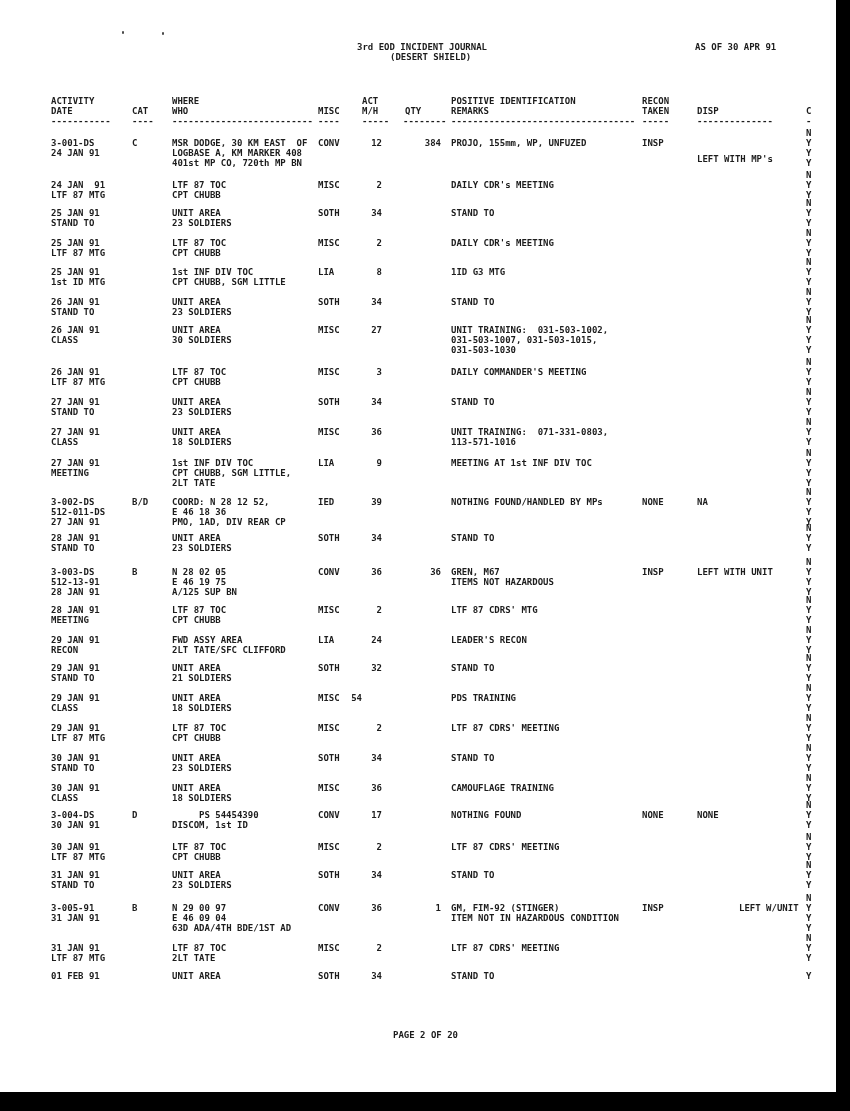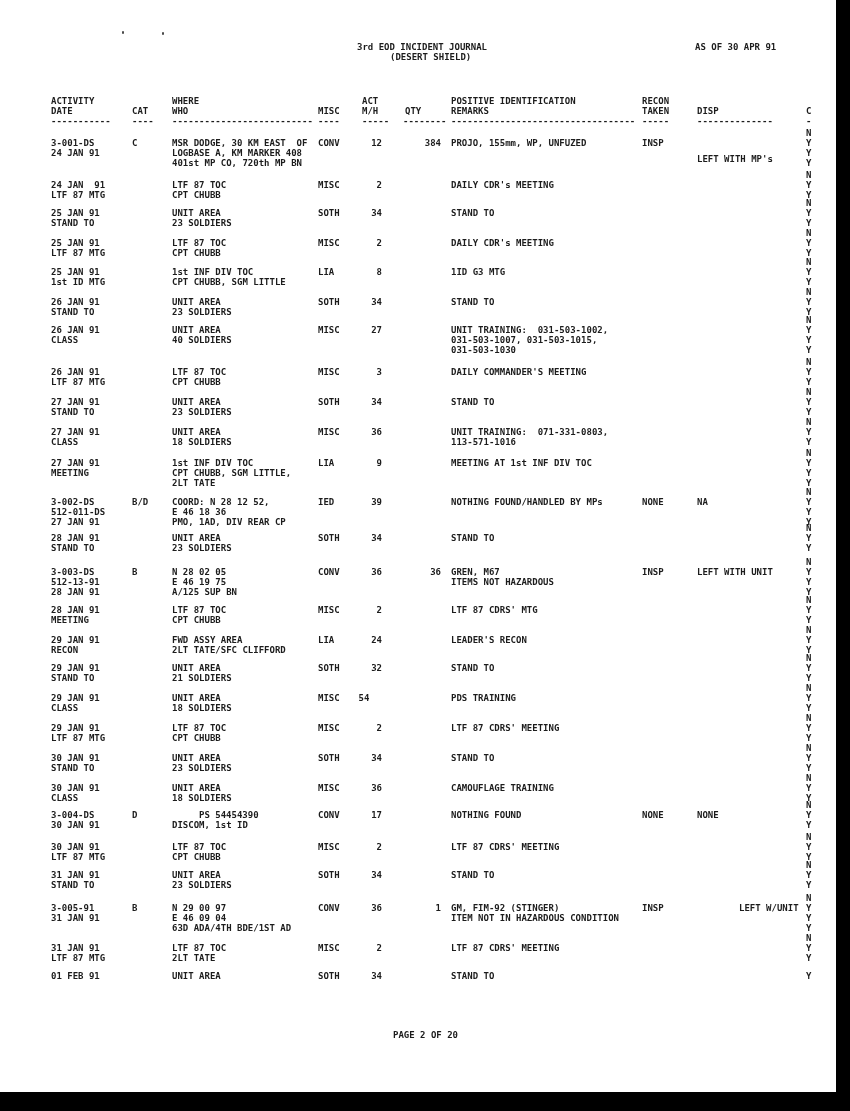--- a/index.html
+++ b/index.html
@@ -142,21 +142,21 @@
         <span class="t num" style="left: 352px; top: 0px; width: 30px;">34</span>
         <span class="t" style="left: 451px; top: 0px;">STAND TO</span>
         <span class="t" style="left: 806px; top: -10px;">N</span>
         <span class="t" style="left: 806px; top: 0px;">Y</span>
         <span class="t" style="left: 806px; top: 10px;">Y</span>
       </div>
       <div class="row" style="top: 325px;">
         <span class="t" style="left: 51px; top: 0px;">26 JAN 91</span>
         <span class="t" style="left: 51px; top: 10px;">CLASS</span>
         <span class="t" style="left: 172px; top: 0px;">UNIT AREA</span>
-        <span class="t" style="left: 172px; top: 10px;">40 SOLDIERS</span>
+        <span class="t" style="left: 172px; top: 10px;">30 SOLDIERS</span>
         <span class="t" style="left: 318px; top: 0px;">MISC</span>
         <span class="t num" style="left: 352px; top: 0px; width: 30px;">27</span>
         <span class="t" style="left: 451px; top: 0px;">UNIT TRAINING:  031-503-1002,</span>
         <span class="t" style="left: 451px; top: 10px;">031-503-1007, 031-503-1015,</span>
         <span class="t" style="left: 451px; top: 20px;">031-503-1030</span>
         <span class="t" style="left: 806px; top: -10px;">N</span>
         <span class="t" style="left: 806px; top: 0px;">Y</span>
         <span class="t" style="left: 806px; top: 10px;">Y</span>
         <span class="t" style="left: 806px; top: 20px;">Y</span>
       </div>
@@ -296,21 +296,21 @@
         <span class="t" style="left: 806px; top: -10px;">N</span>
         <span class="t" style="left: 806px; top: 0px;">Y</span>
         <span class="t" style="left: 806px; top: 10px;">Y</span>
       </div>
       <div class="row" style="top: 693px;">
         <span class="t" style="left: 51px; top: 0px;">29 JAN 91</span>
         <span class="t" style="left: 51px; top: 10px;">CLASS</span>
         <span class="t" style="left: 172px; top: 0px;">UNIT AREA</span>
         <span class="t" style="left: 172px; top: 10px;">18 SOLDIERS</span>
         <span class="t" style="left: 318px; top: 0px;">MISC</span>
-        <span class="t num" style="left: 349px; top: 0px; width: 30px; text-align: center;">54</span>
+        <span class="t num" style="left: 332px; top: 0px; width: 30px;">54</span>
         <span class="t" style="left: 451px; top: 0px;">PDS TRAINING</span>
         <span class="t" style="left: 806px; top: -10px;">N</span>
         <span class="t" style="left: 806px; top: 0px;">Y</span>
         <span class="t" style="left: 806px; top: 10px;">Y</span>
       </div>
       <div class="row" style="top: 723px;">
         <span class="t" style="left: 51px; top: 0px;">29 JAN 91</span>
         <span class="t" style="left: 51px; top: 10px;">LTF 87 MTG</span>
         <span class="t" style="left: 172px; top: 0px;">LTF 87 TOC</span>
         <span class="t" style="left: 172px; top: 10px;">CPT CHUBB</span>

